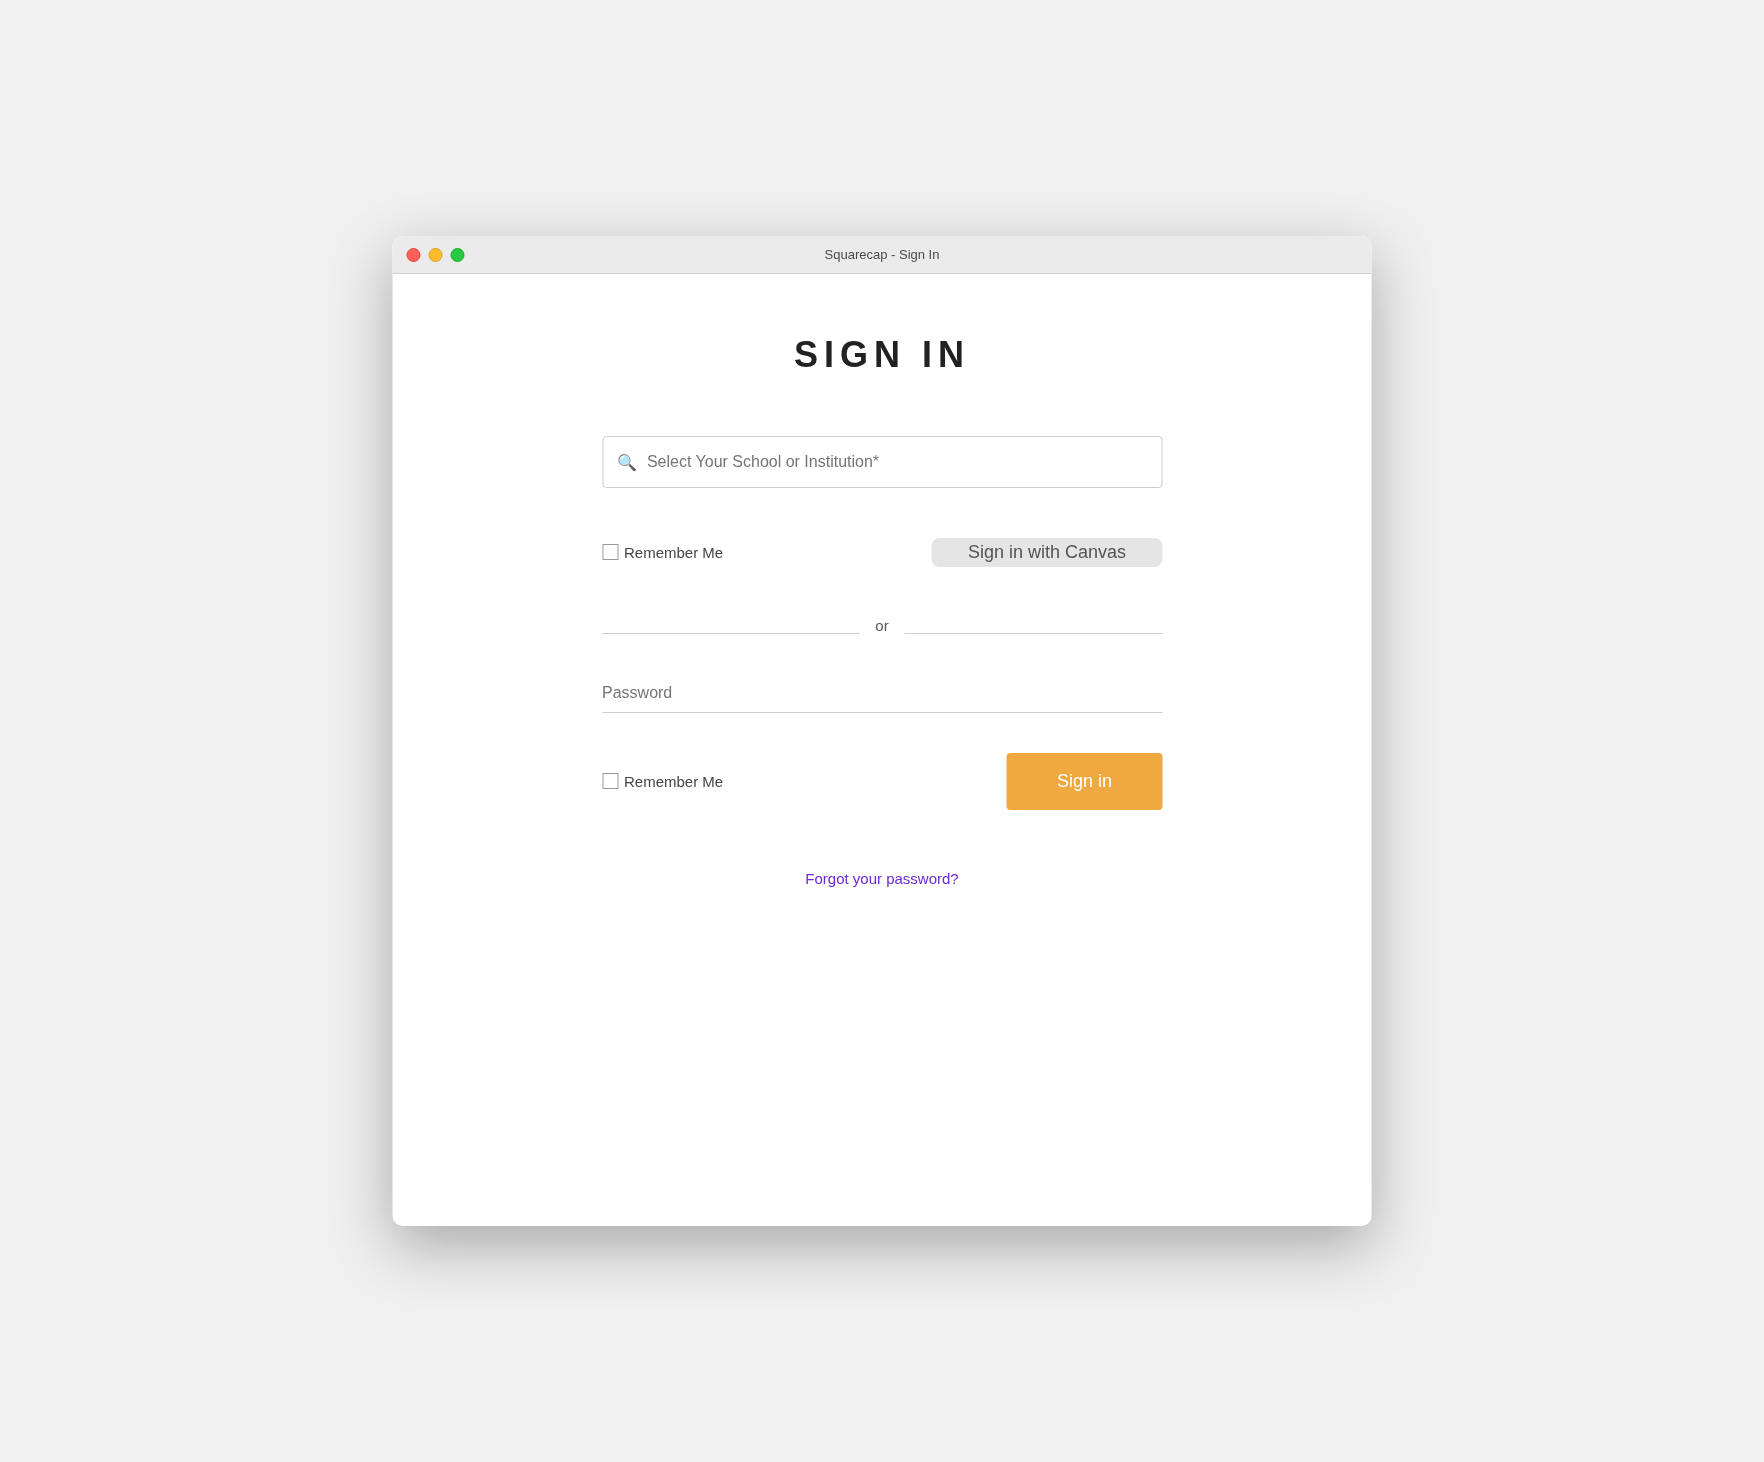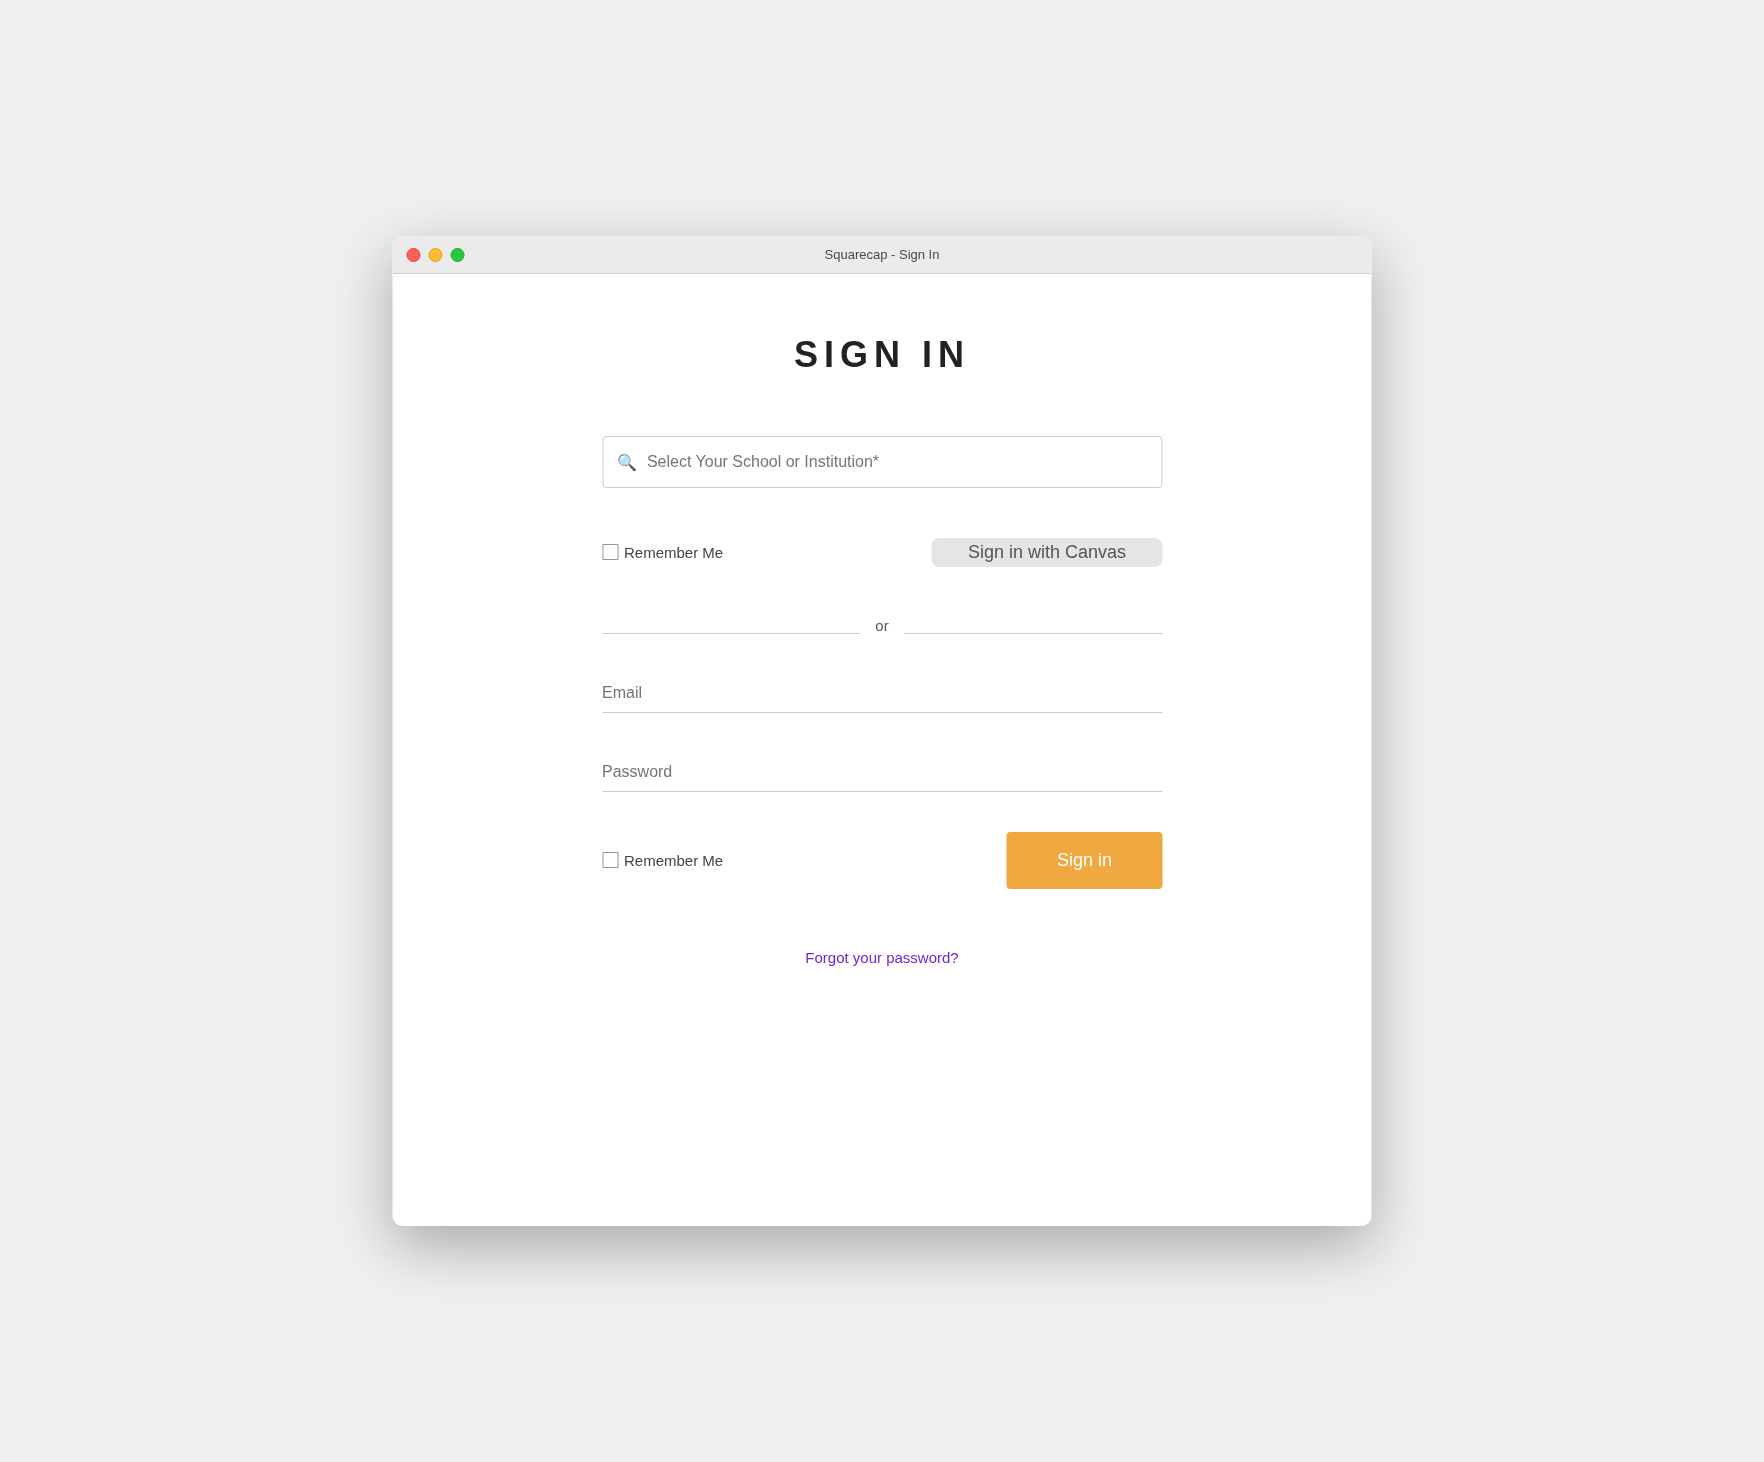--- a/index.html
+++ b/index.html
@@ -259,21 +259,20 @@
       </label>
       <button class="canvas-button">Sign in with Canvas</button>
     </div>
 
     <div class="divider">
       <div class="divider-line"></div>
       <span class="divider-text">or</span>
       <div class="divider-line"></div>
     </div>
 
-    <input type="email" class="form-field" placeholder="Email" style="">
 
     <input type="password" class="form-field" placeholder="Password" style="">
 
     <div class="signin-row">
       <label class="remember-me-label">
         <input type="checkbox" class="remember-me-checkbox" style="">
         <span>Remember Me</span>
       </label>
       <button class="signin-button">Sign in</button>
     </div>

